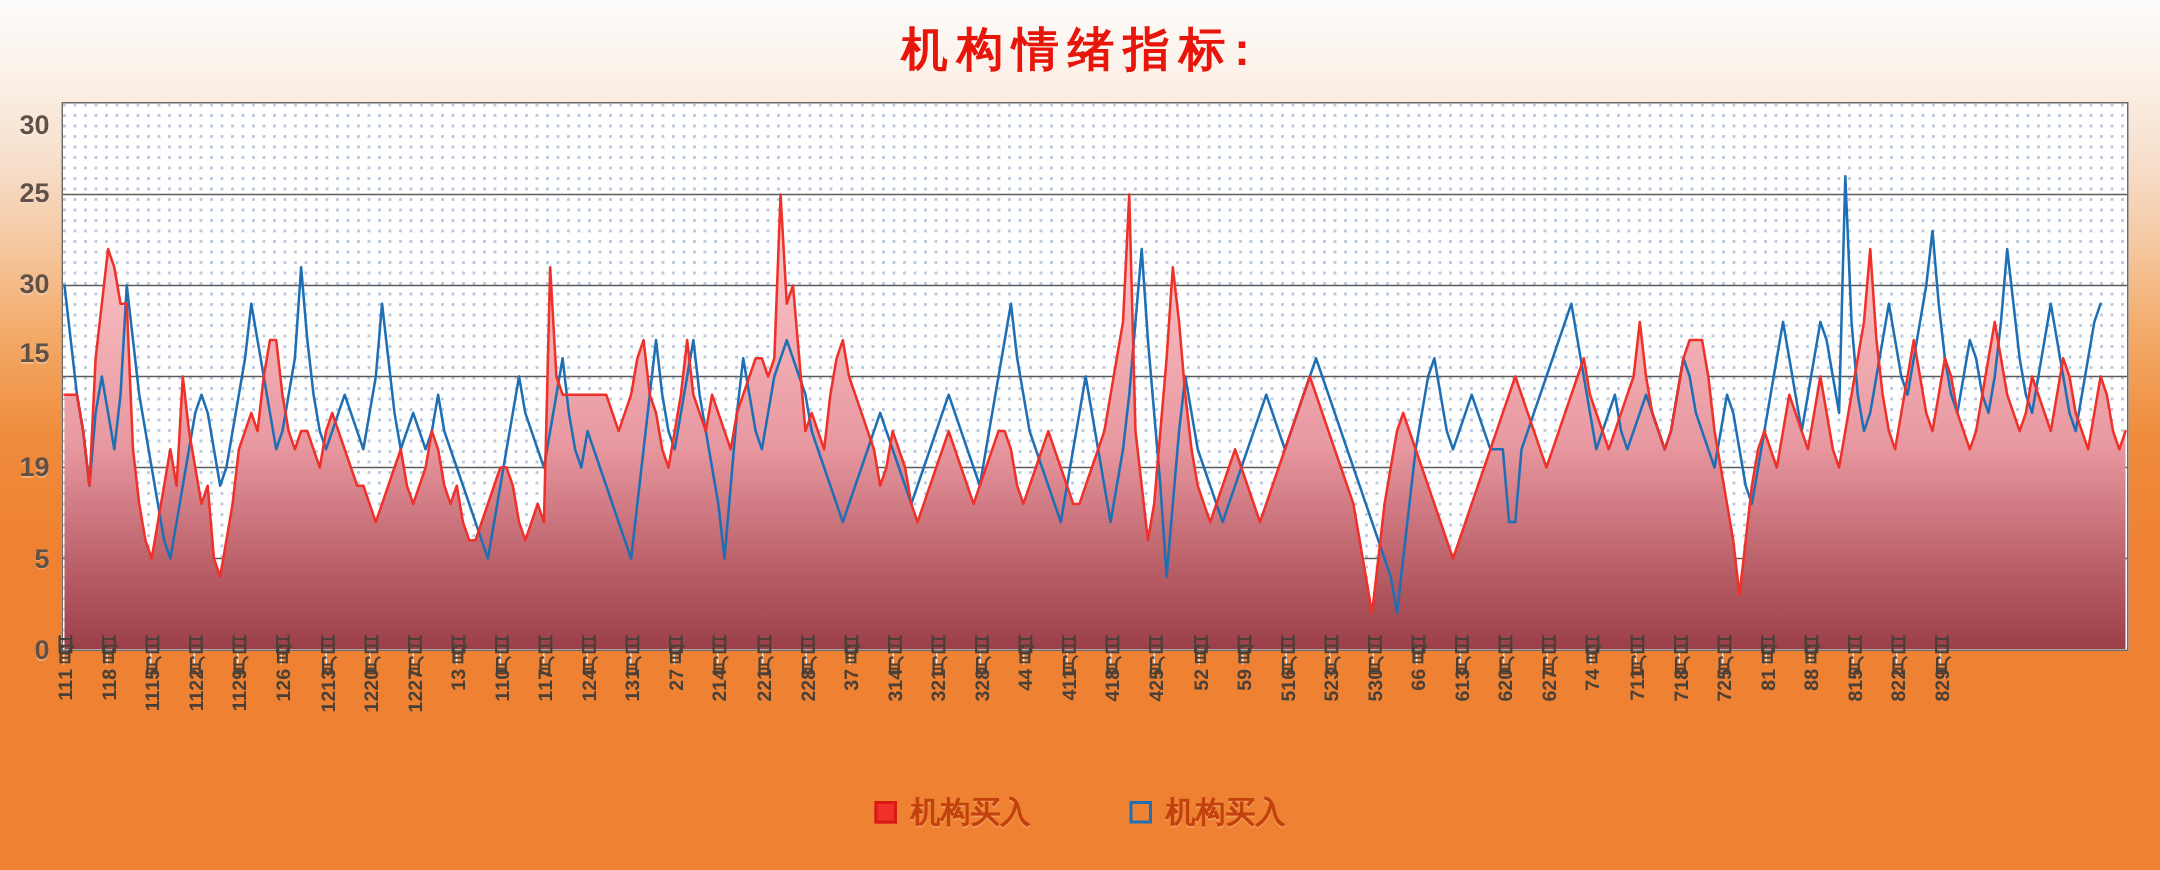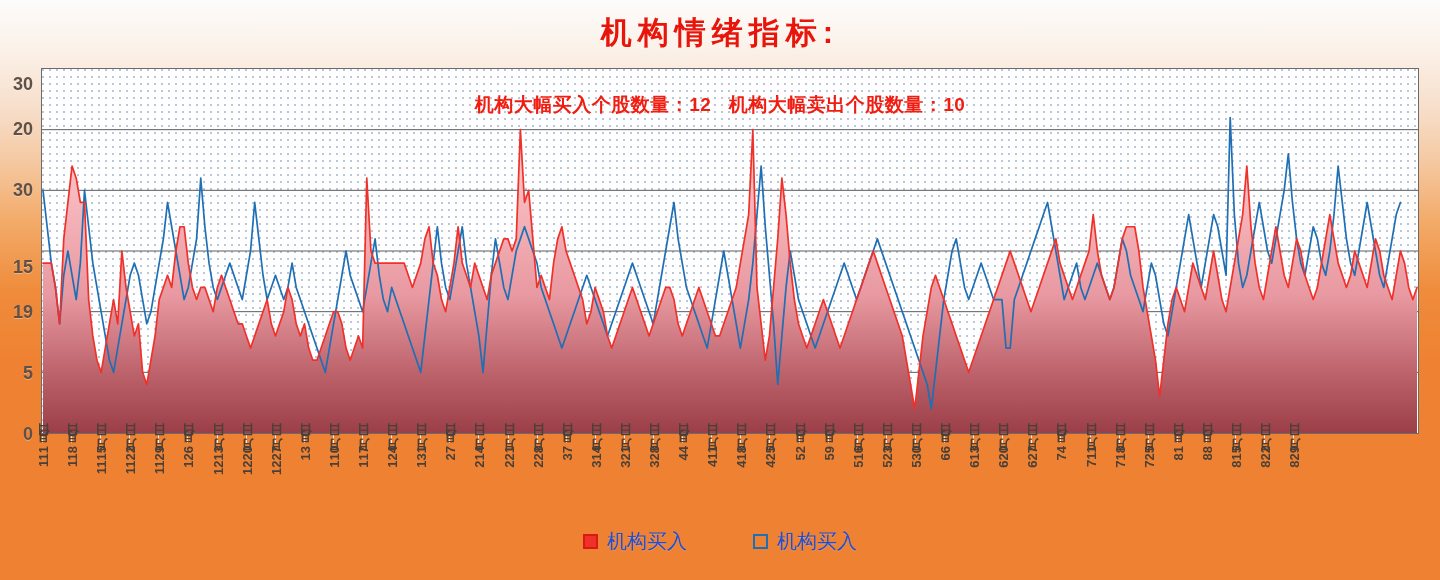--- a/index.html
+++ b/index.html
@@ -65,38 +65,38 @@
   
   .legend{
     position:absolute;left:0;top:528px;width:1440px;
     display:flex;justify-content:center;align-items:center;gap:66px;
   }
   .legend-item{display:flex;align-items:center;gap:9px;}
   .legend-swatch{width:15px;height:15px;box-sizing:border-box;}
   .legend-swatch.buy{background:#f0312a;border:2px solid #d71a12;}
   .legend-swatch.sell{background:transparent;border:2px solid #1f6fb5;}
   .legend-label{
-    font-size:20px;font-weight:normal;color:#1d4ed8;
+    font-size:20px;font-weight:bold;color:#c2410c;
     text-shadow:0 1px 0 rgba(255,255,255,.18);
   }
 </style>
 </head>
 <body>
 
 <div id="page">
 
   <div class="chart-title">机构情绪指标:</div>
 
   <div class="y-axis">
       <div class="y-tick-label" style="top: 434px;">0</div>
       <div class="y-tick-label" style="top: 373px;">5</div>
       <div class="y-tick-label" style="top: 312px;">19</div>
-      <div class="y-tick-label" style="top: 267px;">15</div>
+      <div class="y-tick-label" style="top: 236px;">15</div>
       <div class="y-tick-label" style="top: 190px;">30</div>
-      <div class="y-tick-label" style="top: 129px;">20</div>
+      <div class="y-tick-label" style="top: 129px;">25</div>
       <div class="y-tick-label" style="top: 84px;">30</div>
     </div>
 
   <div class="plot-frame">
     <svg class="plot-svg" viewBox="0 0 1378 366" preserveAspectRatio="none">
       <defs>
         <linearGradient id="areaGrad" x1="0" y1="0" x2="0" y2="1">
           <stop offset="0%" stop-color="#f9cfd2"></stop>
           <stop offset="25%" stop-color="#f5b6bb"></stop>
           <stop offset="55%" stop-color="#e898a0"></stop>
@@ -110,21 +110,20 @@
           <line x1="0" x2="1378" y1="183" y2="183" stroke="#5c5c5c" stroke-width="1"></line>
           <line x1="0" x2="1378" y1="122" y2="122" stroke="#5c5c5c" stroke-width="1"></line>
           <line x1="0" x2="1378" y1="61" y2="61" stroke="#5c5c5c" stroke-width="1"></line>
         </g>
       <path id="area-buy" fill="url(#areaGrad)" stroke="none" d="M 1.00,366 L 1.00,195.20 L 5.16,195.20 L 9.31,195.20 L 13.47,219.60 L 17.63,256.20 L 21.79,170.80 L 25.94,134.20 L 30.10,97.60 L 34.26,109.80 L 38.41,134.20 L 42.57,134.20 L 46.73,231.80 L 50.89,268.40 L 55.04,292.80 L 59.20,305.00 L 63.36,280.60 L 67.51,256.20 L 71.67,231.80 L 75.83,256.20 L 79.98,183.00 L 84.14,219.60 L 88.30,244.00 L 92.46,268.40 L 96.61,256.20 L 100.77,305.00 L 104.93,317.20 L 109.08,292.80 L 113.24,268.40 L 117.40,231.80 L 121.56,219.60 L 125.71,207.40 L 129.87,219.60 L 134.03,183.00 L 138.18,158.60 L 142.34,158.60 L 146.50,195.20 L 150.66,219.60 L 154.81,231.80 L 158.97,219.60 L 163.13,219.60 L 167.28,231.80 L 171.44,244.00 L 175.60,219.60 L 179.76,207.40 L 183.91,219.60 L 188.07,231.80 L 192.23,244.00 L 196.38,256.20 L 200.54,256.20 L 204.70,268.40 L 208.85,280.60 L 213.01,268.40 L 217.17,256.20 L 221.33,244.00 L 225.48,231.80 L 229.64,256.20 L 233.80,268.40 L 237.95,256.20 L 242.11,244.00 L 246.27,219.60 L 250.43,231.80 L 254.58,256.20 L 258.74,268.40 L 262.90,256.20 L 267.05,280.60 L 271.21,292.80 L 275.37,292.80 L 279.53,280.60 L 283.68,268.40 L 287.84,256.20 L 292.00,244.00 L 296.15,244.00 L 300.31,256.20 L 304.47,280.60 L 308.63,292.80 L 312.78,280.60 L 316.94,268.40 L 321.10,280.60 L 325.25,109.80 L 329.41,183.00 L 333.57,195.20 L 337.73,195.20 L 341.88,195.20 L 346.04,195.20 L 350.20,195.20 L 354.35,195.20 L 358.51,195.20 L 362.67,195.20 L 366.82,207.40 L 370.98,219.60 L 375.14,207.40 L 379.30,195.20 L 383.45,170.80 L 387.61,158.60 L 391.77,195.20 L 395.92,207.40 L 400.08,231.80 L 404.24,244.00 L 408.40,219.60 L 412.55,195.20 L 416.71,158.60 L 420.87,195.20 L 425.02,207.40 L 429.18,219.60 L 433.34,195.20 L 437.50,207.40 L 441.65,219.60 L 445.81,231.80 L 449.97,207.40 L 454.12,195.20 L 458.28,183.00 L 462.44,170.80 L 466.60,170.80 L 470.75,183.00 L 474.91,170.80 L 479.07,61.00 L 483.22,134.20 L 487.38,122.00 L 491.54,170.80 L 495.69,219.60 L 499.85,207.40 L 504.01,219.60 L 508.17,231.80 L 512.32,195.20 L 516.48,170.80 L 520.64,158.60 L 524.79,183.00 L 528.95,195.20 L 533.11,207.40 L 537.27,219.60 L 541.42,231.80 L 545.58,256.20 L 549.74,244.00 L 553.89,219.60 L 558.05,231.80 L 562.21,244.00 L 566.37,268.40 L 570.52,280.60 L 574.68,268.40 L 578.84,256.20 L 582.99,244.00 L 587.15,231.80 L 591.31,219.60 L 595.47,231.80 L 599.62,244.00 L 603.78,256.20 L 607.94,268.40 L 612.09,256.20 L 616.25,244.00 L 620.41,231.80 L 624.56,219.60 L 628.72,219.60 L 632.88,231.80 L 637.04,256.20 L 641.19,268.40 L 645.35,256.20 L 649.51,244.00 L 653.66,231.80 L 657.82,219.60 L 661.98,231.80 L 666.14,244.00 L 670.29,256.20 L 674.45,268.40 L 678.61,268.40 L 682.76,256.20 L 686.92,244.00 L 691.08,231.80 L 695.24,219.60 L 699.39,195.20 L 703.55,170.80 L 707.71,146.40 L 711.86,61.00 L 716.02,219.60 L 720.18,256.20 L 724.34,292.80 L 728.49,268.40 L 732.65,219.60 L 736.81,170.80 L 740.96,109.80 L 745.12,146.40 L 749.28,195.20 L 753.44,231.80 L 757.59,256.20 L 761.75,268.40 L 765.91,280.60 L 770.06,268.40 L 774.22,256.20 L 778.38,244.00 L 782.53,231.80 L 786.69,244.00 L 790.85,256.20 L 795.01,268.40 L 799.16,280.60 L 803.32,268.40 L 807.48,256.20 L 811.63,244.00 L 815.79,231.80 L 819.95,219.60 L 824.11,207.40 L 828.26,195.20 L 832.42,183.00 L 836.58,195.20 L 840.73,207.40 L 844.89,219.60 L 849.05,231.80 L 853.21,244.00 L 857.36,256.20 L 861.52,268.40 L 865.68,292.80 L 869.83,317.20 L 873.99,341.60 L 878.15,305.00 L 882.31,268.40 L 886.46,244.00 L 890.62,219.60 L 894.78,207.40 L 898.93,219.60 L 903.09,231.80 L 907.25,244.00 L 911.40,256.20 L 915.56,268.40 L 919.72,280.60 L 923.88,292.80 L 928.03,305.00 L 932.19,292.80 L 936.35,280.60 L 940.50,268.40 L 944.66,256.20 L 948.82,244.00 L 952.98,231.80 L 957.13,219.60 L 961.29,207.40 L 965.45,195.20 L 969.60,183.00 L 973.76,195.20 L 977.92,207.40 L 982.08,219.60 L 986.23,231.80 L 990.39,244.00 L 994.55,231.80 L 998.70,219.60 L 1002.86,207.40 L 1007.02,195.20 L 1011.18,183.00 L 1015.33,170.80 L 1019.49,195.20 L 1023.65,207.40 L 1027.80,219.60 L 1031.96,231.80 L 1036.12,219.60 L 1040.27,207.40 L 1044.43,195.20 L 1048.59,183.00 L 1052.75,146.40 L 1056.90,183.00 L 1061.06,207.40 L 1065.22,219.60 L 1069.37,231.80 L 1073.53,219.60 L 1077.69,195.20 L 1081.85,170.80 L 1086.00,158.60 L 1090.16,158.60 L 1094.32,158.60 L 1098.47,183.00 L 1102.63,219.60 L 1106.79,244.00 L 1110.95,268.40 L 1115.10,292.80 L 1119.26,329.40 L 1123.42,292.80 L 1127.57,256.20 L 1131.73,231.80 L 1135.89,219.60 L 1140.05,231.80 L 1144.20,244.00 L 1148.36,219.60 L 1152.52,195.20 L 1156.67,207.40 L 1160.83,219.60 L 1164.99,231.80 L 1169.15,207.40 L 1173.30,183.00 L 1177.46,207.40 L 1181.62,231.80 L 1185.77,244.00 L 1189.93,219.60 L 1194.09,195.20 L 1198.24,170.80 L 1202.40,146.40 L 1206.56,97.60 L 1210.72,158.60 L 1214.87,195.20 L 1219.03,219.60 L 1223.19,231.80 L 1227.34,207.40 L 1231.50,183.00 L 1235.66,158.60 L 1239.82,183.00 L 1243.97,207.40 L 1248.13,219.60 L 1252.29,195.20 L 1256.44,170.80 L 1260.60,183.00 L 1264.76,207.40 L 1268.92,219.60 L 1273.07,231.80 L 1277.23,219.60 L 1281.39,195.20 L 1285.54,170.80 L 1289.70,146.40 L 1293.86,170.80 L 1298.02,195.20 L 1302.17,207.40 L 1306.33,219.60 L 1310.49,207.40 L 1314.64,183.00 L 1318.80,195.20 L 1322.96,207.40 L 1327.11,219.60 L 1331.27,195.20 L 1335.43,170.80 L 1339.59,183.00 L 1343.74,207.40 L 1347.90,219.60 L 1352.06,231.80 L 1356.21,207.40 L 1360.37,183.00 L 1364.53,195.20 L 1368.69,219.60 L 1372.84,231.80 L 1377.00,219.60 L 1377.00,366 Z"></path>
       <polyline id="line-sell" fill="none" stroke="#1f6fb5" stroke-width="1.7" stroke-linejoin="round" stroke-linecap="round" points="1.00,122.00 5.16,158.60 9.31,195.20 13.47,219.60 17.63,256.20 21.79,207.40 25.94,183.00 30.10,207.40 34.26,231.80 38.41,195.20 42.57,122.00 46.73,158.60 50.89,195.20 55.04,219.60 59.20,244.00 63.36,268.40 67.51,292.80 71.67,305.00 75.83,280.60 79.98,256.20 84.14,231.80 88.30,207.40 92.46,195.20 96.61,207.40 100.77,231.80 104.93,256.20 109.08,244.00 113.24,219.60 117.40,195.20 121.56,170.80 125.71,134.20 129.87,158.60 134.03,183.00 138.18,207.40 142.34,231.80 146.50,219.60 150.66,195.20 154.81,170.80 158.97,109.80 163.13,158.60 167.28,195.20 171.44,219.60 175.60,231.80 179.76,219.60 183.91,207.40 188.07,195.20 192.23,207.40 196.38,219.60 200.54,231.80 204.70,207.40 208.85,183.00 213.01,134.20 217.17,170.80 221.33,207.40 225.48,231.80 229.64,219.60 233.80,207.40 237.95,219.60 242.11,231.80 246.27,219.60 250.43,195.20 254.58,219.60 258.74,231.80 262.90,244.00 267.05,256.20 271.21,268.40 275.37,280.60 279.53,292.80 283.68,305.00 287.84,280.60 292.00,256.20 296.15,231.80 300.31,207.40 304.47,183.00 308.63,207.40 312.78,219.60 316.94,231.80 321.10,244.00 325.25,219.60 329.41,195.20 333.57,170.80 337.73,207.40 341.88,231.80 346.04,244.00 350.20,219.60 354.35,231.80 358.51,244.00 362.67,256.20 366.82,268.40 370.98,280.60 375.14,292.80 379.30,305.00 383.45,268.40 387.61,231.80 391.77,195.20 395.92,158.60 400.08,195.20 404.24,219.60 408.40,231.80 412.55,207.40 416.71,183.00 420.87,158.60 425.02,195.20 429.18,219.60 433.34,244.00 437.50,268.40 441.65,305.00 445.81,256.20 449.97,207.40 454.12,170.80 458.28,195.20 462.44,219.60 466.60,231.80 470.75,207.40 474.91,183.00 479.07,170.80 483.22,158.60 487.38,170.80 491.54,183.00 495.69,195.20 499.85,219.60 504.01,231.80 508.17,244.00 512.32,256.20 516.48,268.40 520.64,280.60 524.79,268.40 528.95,256.20 533.11,244.00 537.27,231.80 541.42,219.60 545.58,207.40 549.74,219.60 553.89,231.80 558.05,244.00 562.21,256.20 566.37,268.40 570.52,256.20 574.68,244.00 578.84,231.80 582.99,219.60 587.15,207.40 591.31,195.20 595.47,207.40 599.62,219.60 603.78,231.80 607.94,244.00 612.09,256.20 616.25,231.80 620.41,207.40 624.56,183.00 628.72,158.60 632.88,134.20 637.04,170.80 641.19,195.20 645.35,219.60 649.51,231.80 653.66,244.00 657.82,256.20 661.98,268.40 666.14,280.60 670.29,256.20 674.45,231.80 678.61,207.40 682.76,183.00 686.92,207.40 691.08,231.80 695.24,256.20 699.39,280.60 703.55,256.20 707.71,231.80 711.86,195.20 716.02,146.40 720.18,97.60 724.34,158.60 728.49,207.40 732.65,256.20 736.81,317.20 740.96,268.40 745.12,219.60 749.28,183.00 753.44,207.40 757.59,231.80 761.75,244.00 765.91,256.20 770.06,268.40 774.22,280.60 778.38,268.40 782.53,256.20 786.69,244.00 790.85,231.80 795.01,219.60 799.16,207.40 803.32,195.20 807.48,207.40 811.63,219.60 815.79,231.80 819.95,219.60 824.11,207.40 828.26,195.20 832.42,183.00 836.58,170.80 840.73,183.00 844.89,195.20 849.05,207.40 853.21,219.60 857.36,231.80 861.52,244.00 865.68,256.20 869.83,268.40 873.99,280.60 878.15,292.80 882.31,305.00 886.46,317.20 890.62,341.60 894.78,305.00 898.93,268.40 903.09,231.80 907.25,207.40 911.40,183.00 915.56,170.80 919.72,195.20 923.88,219.60 928.03,231.80 932.19,219.60 936.35,207.40 940.50,195.20 944.66,207.40 948.82,219.60 952.98,231.80 957.13,231.80 961.29,231.80 965.45,280.60 969.60,280.60 973.76,231.80 977.92,219.60 982.08,207.40 986.23,195.20 990.39,183.00 994.55,170.80 998.70,158.60 1002.86,146.40 1007.02,134.20 1011.18,158.60 1015.33,183.00 1019.49,207.40 1023.65,231.80 1027.80,219.60 1031.96,207.40 1036.12,195.20 1040.27,219.60 1044.43,231.80 1048.59,219.60 1052.75,207.40 1056.90,195.20 1061.06,207.40 1065.22,219.60 1069.37,231.80 1073.53,219.60 1077.69,195.20 1081.85,170.80 1086.00,183.00 1090.16,207.40 1094.32,219.60 1098.47,231.80 1102.63,244.00 1106.79,219.60 1110.95,195.20 1115.10,207.40 1119.26,231.80 1123.42,256.20 1127.57,268.40 1131.73,244.00 1135.89,219.60 1140.05,195.20 1144.20,170.80 1148.36,146.40 1152.52,170.80 1156.67,195.20 1160.83,219.60 1164.99,195.20 1169.15,170.80 1173.30,146.40 1177.46,158.60 1181.62,183.00 1185.77,207.40 1189.93,48.80 1194.09,146.40 1198.24,195.20 1202.40,219.60 1206.56,207.40 1210.72,183.00 1214.87,158.60 1219.03,134.20 1223.19,158.60 1227.34,183.00 1231.50,195.20 1235.66,170.80 1239.82,146.40 1243.97,122.00 1248.13,85.40 1252.29,134.20 1256.44,170.80 1260.60,195.20 1264.76,207.40 1268.92,183.00 1273.07,158.60 1277.23,170.80 1281.39,195.20 1285.54,207.40 1289.70,183.00 1293.86,146.40 1298.02,97.60 1302.17,134.20 1306.33,170.80 1310.49,195.20 1314.64,207.40 1318.80,183.00 1322.96,158.60 1327.11,134.20 1331.27,158.60 1335.43,183.00 1339.59,207.40 1343.74,219.60 1347.90,195.20 1352.06,170.80 1356.21,146.40 1360.37,134.20"></polyline>
       <polyline id="line-buy" fill="none" stroke="#f0312a" stroke-width="1.7" stroke-linejoin="round" stroke-linecap="round" points="1.00,195.20 5.16,195.20 9.31,195.20 13.47,219.60 17.63,256.20 21.79,170.80 25.94,134.20 30.10,97.60 34.26,109.80 38.41,134.20 42.57,134.20 46.73,231.80 50.89,268.40 55.04,292.80 59.20,305.00 63.36,280.60 67.51,256.20 71.67,231.80 75.83,256.20 79.98,183.00 84.14,219.60 88.30,244.00 92.46,268.40 96.61,256.20 100.77,305.00 104.93,317.20 109.08,292.80 113.24,268.40 117.40,231.80 121.56,219.60 125.71,207.40 129.87,219.60 134.03,183.00 138.18,158.60 142.34,158.60 146.50,195.20 150.66,219.60 154.81,231.80 158.97,219.60 163.13,219.60 167.28,231.80 171.44,244.00 175.60,219.60 179.76,207.40 183.91,219.60 188.07,231.80 192.23,244.00 196.38,256.20 200.54,256.20 204.70,268.40 208.85,280.60 213.01,268.40 217.17,256.20 221.33,244.00 225.48,231.80 229.64,256.20 233.80,268.40 237.95,256.20 242.11,244.00 246.27,219.60 250.43,231.80 254.58,256.20 258.74,268.40 262.90,256.20 267.05,280.60 271.21,292.80 275.37,292.80 279.53,280.60 283.68,268.40 287.84,256.20 292.00,244.00 296.15,244.00 300.31,256.20 304.47,280.60 308.63,292.80 312.78,280.60 316.94,268.40 321.10,280.60 325.25,109.80 329.41,183.00 333.57,195.20 337.73,195.20 341.88,195.20 346.04,195.20 350.20,195.20 354.35,195.20 358.51,195.20 362.67,195.20 366.82,207.40 370.98,219.60 375.14,207.40 379.30,195.20 383.45,170.80 387.61,158.60 391.77,195.20 395.92,207.40 400.08,231.80 404.24,244.00 408.40,219.60 412.55,195.20 416.71,158.60 420.87,195.20 425.02,207.40 429.18,219.60 433.34,195.20 437.50,207.40 441.65,219.60 445.81,231.80 449.97,207.40 454.12,195.20 458.28,183.00 462.44,170.80 466.60,170.80 470.75,183.00 474.91,170.80 479.07,61.00 483.22,134.20 487.38,122.00 491.54,170.80 495.69,219.60 499.85,207.40 504.01,219.60 508.17,231.80 512.32,195.20 516.48,170.80 520.64,158.60 524.79,183.00 528.95,195.20 533.11,207.40 537.27,219.60 541.42,231.80 545.58,256.20 549.74,244.00 553.89,219.60 558.05,231.80 562.21,244.00 566.37,268.40 570.52,280.60 574.68,268.40 578.84,256.20 582.99,244.00 587.15,231.80 591.31,219.60 595.47,231.80 599.62,244.00 603.78,256.20 607.94,268.40 612.09,256.20 616.25,244.00 620.41,231.80 624.56,219.60 628.72,219.60 632.88,231.80 637.04,256.20 641.19,268.40 645.35,256.20 649.51,244.00 653.66,231.80 657.82,219.60 661.98,231.80 666.14,244.00 670.29,256.20 674.45,268.40 678.61,268.40 682.76,256.20 686.92,244.00 691.08,231.80 695.24,219.60 699.39,195.20 703.55,170.80 707.71,146.40 711.86,61.00 716.02,219.60 720.18,256.20 724.34,292.80 728.49,268.40 732.65,219.60 736.81,170.80 740.96,109.80 745.12,146.40 749.28,195.20 753.44,231.80 757.59,256.20 761.75,268.40 765.91,280.60 770.06,268.40 774.22,256.20 778.38,244.00 782.53,231.80 786.69,244.00 790.85,256.20 795.01,268.40 799.16,280.60 803.32,268.40 807.48,256.20 811.63,244.00 815.79,231.80 819.95,219.60 824.11,207.40 828.26,195.20 832.42,183.00 836.58,195.20 840.73,207.40 844.89,219.60 849.05,231.80 853.21,244.00 857.36,256.20 861.52,268.40 865.68,292.80 869.83,317.20 873.99,341.60 878.15,305.00 882.31,268.40 886.46,244.00 890.62,219.60 894.78,207.40 898.93,219.60 903.09,231.80 907.25,244.00 911.40,256.20 915.56,268.40 919.72,280.60 923.88,292.80 928.03,305.00 932.19,292.80 936.35,280.60 940.50,268.40 944.66,256.20 948.82,244.00 952.98,231.80 957.13,219.60 961.29,207.40 965.45,195.20 969.60,183.00 973.76,195.20 977.92,207.40 982.08,219.60 986.23,231.80 990.39,244.00 994.55,231.80 998.70,219.60 1002.86,207.40 1007.02,195.20 1011.18,183.00 1015.33,170.80 1019.49,195.20 1023.65,207.40 1027.80,219.60 1031.96,231.80 1036.12,219.60 1040.27,207.40 1044.43,195.20 1048.59,183.00 1052.75,146.40 1056.90,183.00 1061.06,207.40 1065.22,219.60 1069.37,231.80 1073.53,219.60 1077.69,195.20 1081.85,170.80 1086.00,158.60 1090.16,158.60 1094.32,158.60 1098.47,183.00 1102.63,219.60 1106.79,244.00 1110.95,268.40 1115.10,292.80 1119.26,329.40 1123.42,292.80 1127.57,256.20 1131.73,231.80 1135.89,219.60 1140.05,231.80 1144.20,244.00 1148.36,219.60 1152.52,195.20 1156.67,207.40 1160.83,219.60 1164.99,231.80 1169.15,207.40 1173.30,183.00 1177.46,207.40 1181.62,231.80 1185.77,244.00 1189.93,219.60 1194.09,195.20 1198.24,170.80 1202.40,146.40 1206.56,97.60 1210.72,158.60 1214.87,195.20 1219.03,219.60 1223.19,231.80 1227.34,207.40 1231.50,183.00 1235.66,158.60 1239.82,183.00 1243.97,207.40 1248.13,219.60 1252.29,195.20 1256.44,170.80 1260.60,183.00 1264.76,207.40 1268.92,219.60 1273.07,231.80 1277.23,219.60 1281.39,195.20 1285.54,170.80 1289.70,146.40 1293.86,170.80 1298.02,195.20 1302.17,207.40 1306.33,219.60 1310.49,207.40 1314.64,183.00 1318.80,195.20 1322.96,207.40 1327.11,219.60 1331.27,195.20 1335.43,170.80 1339.59,183.00 1343.74,207.40 1347.90,219.60 1352.06,231.80 1356.21,207.40 1360.37,183.00 1364.53,195.20 1368.69,219.60 1372.84,231.80 1377.00,219.60"></polyline>
     </svg>
   </div>
 
-  <div class="annotation">机构大幅买入个股数量：12   机构大幅卖出个股数量：10</div>
 
   <div class="x-axis">
       <div class="x-tickmark" style="left: 1px;"></div>
       <div class="x-tick-label" style="left: -6px;">11月1日</div>
       <div class="x-tickmark" style="left: 30.0997px;"></div>
       <div class="x-tick-label" style="left: 23.0997px;">11月8日</div>
       <div class="x-tickmark" style="left: 59.1994px;"></div>
       <div class="x-tick-label" style="left: 52.1994px;">11月15日</div>
       <div class="x-tickmark" style="left: 88.2991px;"></div>
       <div class="x-tick-label" style="left: 81.2991px;">11月22日</div>

